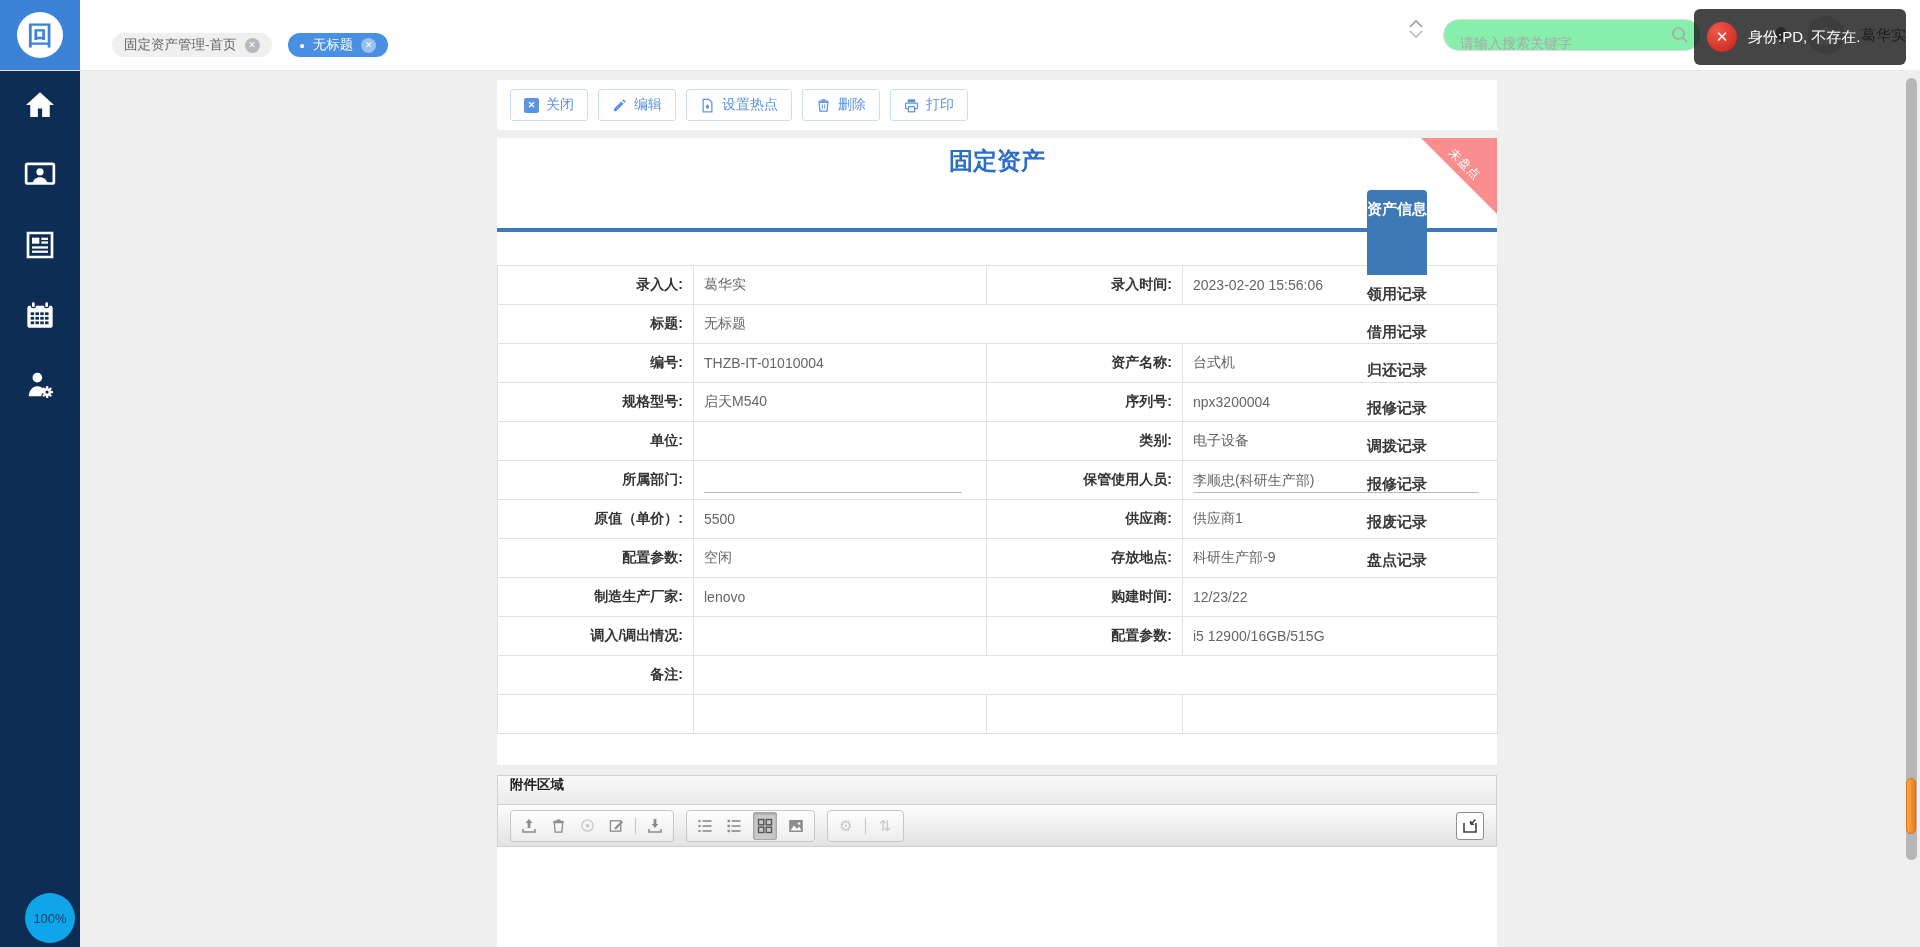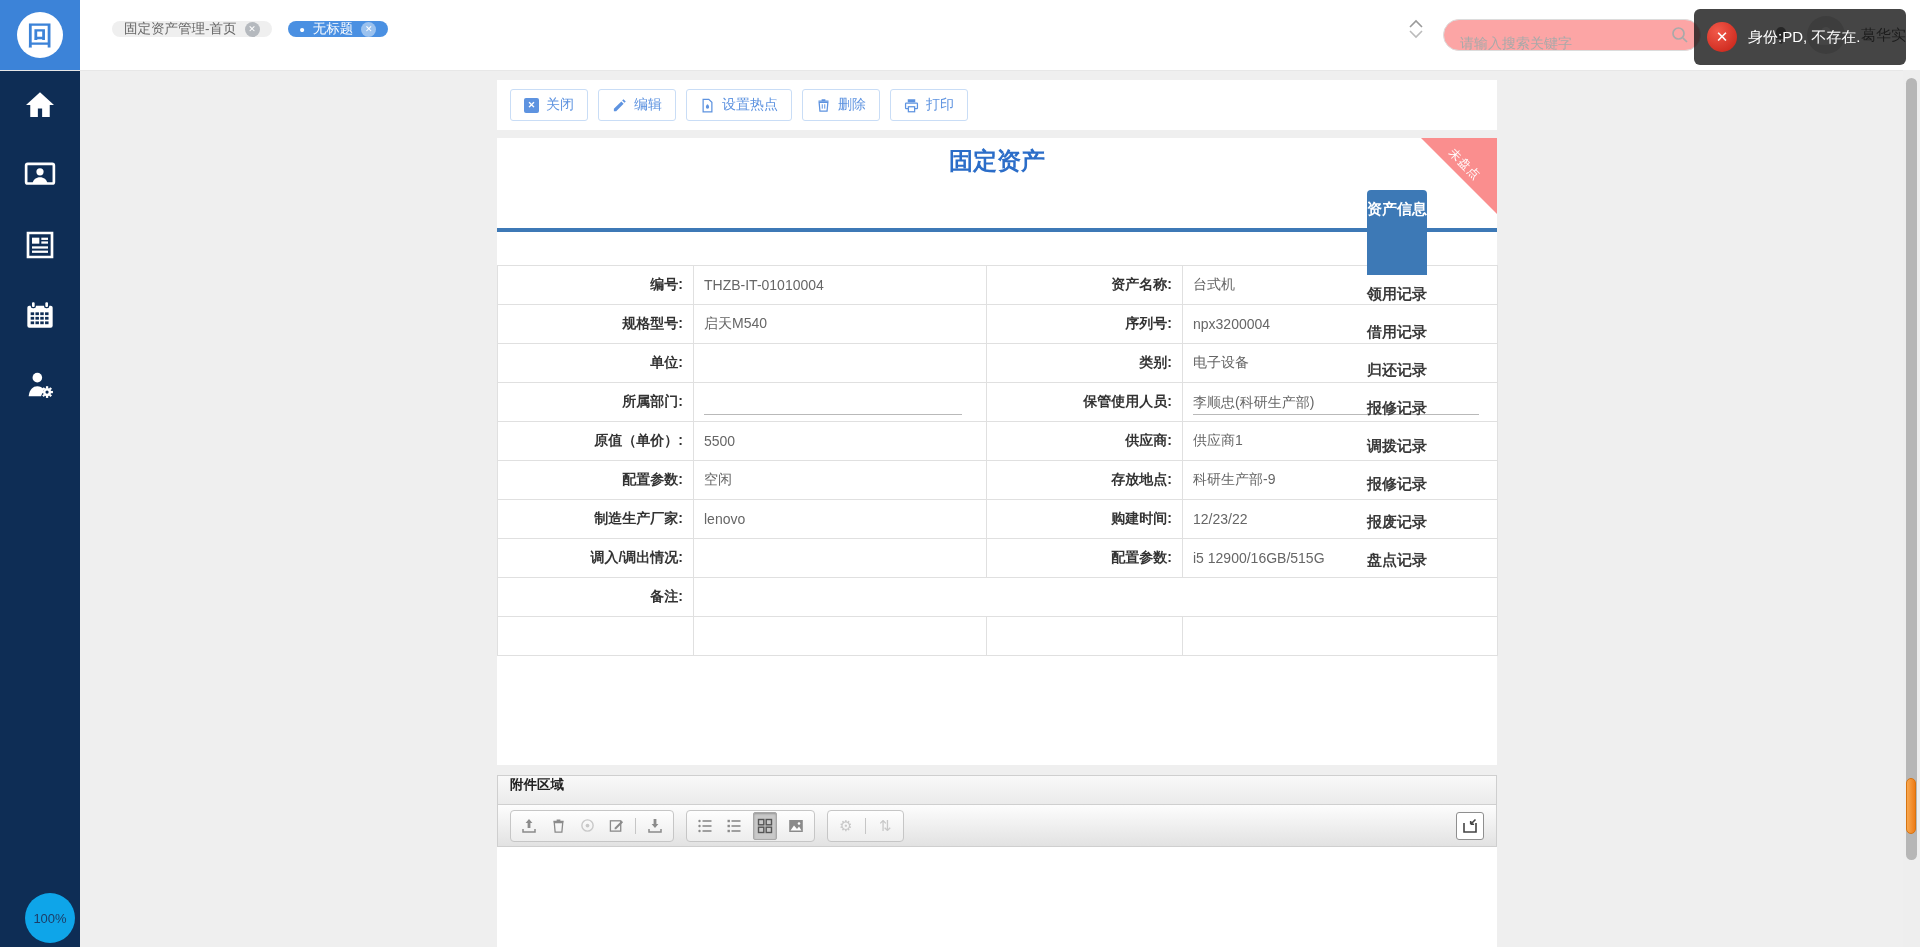--- a/index.html
+++ b/index.html
@@ -4,31 +4,31 @@
 <style>
   html,body{margin:0;padding:0;}
   body{font-family:"Liberation Sans","DejaVu Sans",sans-serif;}
   #screen{position:relative;width:1920px;height:947px;background:#efefef;overflow:hidden;}
 
   
   .topbar{position:absolute;left:0;top:0;width:1920px;height:70px;background:#fff;border-bottom:1px solid #e7e7e7;z-index:5;}
   .logo-square{position:absolute;left:0;top:0;width:80px;height:70px;background:#3c83d8;display:flex;align-items:center;justify-content:center;}
   .logo-circle{width:46px;height:46px;border-radius:50%;background:#fff;color:#3c83d8;font-size:26px;font-weight:bold;display:flex;align-items:center;justify-content:center;}
   .tab-pills{position:absolute;left:112px;top:21px;display:flex;gap:16px;}
-  .pill{height:16px;border-radius:14px;padding:0 12px;display:flex;align-items:center;gap:8px;font-size:13.5px;white-space:nowrap;cursor:default;}
+  .pill{height:24px;border-radius:14px;padding:0 12px;display:flex;align-items:center;gap:8px;font-size:13.5px;white-space:nowrap;cursor:default;margin-top:12px;}
   .pill.inactive{background:#efefef;color:#666;}
   .pill.active{background:#4a90e2;color:#fff;}
   .pill .dot{font-size:15px;line-height:1;}
   .pill .x{width:15px;height:15px;border-radius:50%;display:flex;align-items:center;justify-content:center;font-size:9px;line-height:1;}
   .pill.inactive .x{background:#b5b9be;color:#fff;}
   .pill.active .x{background:rgba(255,255,255,.45);color:#fff;}
 
   .collapse-ctrl{position:absolute;left:1404px;top:19px;width:24px;display:flex;flex-direction:column;align-items:center;gap:2px;color:#9a9a9a;}
   .search-wrap{position:absolute;left:1443px;top:19px;width:258px;height:32px;}
-  .search-input{width:100%;height:100%;box-sizing:border-box;border:1px solid #dcdcdc;border-radius:16px;padding:16px 38px 0 16px;font-size:14px;color:#666;background:#fca5a5;outline:none;font-family:inherit;}
+  .search-input{width:100%;height:100%;box-sizing:border-box;border:1px solid #dcdcdc;border-radius:16px;padding:16px 38px 0 16px;font-size:14px;color:#666;background:#86efac;outline:none;font-family:inherit;}
   .search-input::placeholder{color:#a9a9a9;}
   .search-icon{position:absolute;right:12px;top:7px;}
 
   .user-area{position:absolute;right:14px;top:15px;height:40px;display:flex;align-items:center;gap:16px;z-index:6;}
   .avatar{width:38px;height:38px;border-radius:50%;background:#d6d6d6;display:flex;align-items:center;justify-content:center;overflow:hidden;}
   .username{font-size:15px;color:#333;}
 
   
   .toast{position:absolute;left:1694px;top:9px;width:212px;height:56px;background:rgba(22,22,22,.8);border-radius:6px;display:flex;align-items:center;gap:11px;padding:0 13px;z-index:20;box-sizing:border-box;}
   .error-icon{width:30px;height:30px;min-width:30px;border-radius:50%;background:radial-gradient(circle at 35% 30%,#f2594a,#c51f14);color:#fff;font-weight:bold;font-size:15px;display:flex;align-items:center;justify-content:center;}
@@ -264,20 +264,30 @@
     <div class="tabs-underline"></div>
 
     <table class="asset">
       <colgroup>
           <col style="width:196px">
           <col style="width:293px">
           <col style="width:196px">
           <col style="width:315px">
         </colgroup>
       <tbody>
+          <tr>
+        <td class="lbl">录入人:</td>
+        <td class="val">葛华实</td>
+        <td class="lbl">录入时间:</td>
+        <td class="val">2023-02-20 15:56:06</td>
+      </tr>
+      <tr>
+        <td class="lbl">标题:</td>
+        <td class="val" colspan="3">无标题</td>
+      </tr>
       <tr>
         <td class="lbl">编号:</td>
         <td class="val">THZB-IT-01010004</td>
         <td class="lbl">资产名称:</td>
         <td class="val">台式机</td>
       </tr>
       <tr>
         <td class="lbl">规格型号:</td>
         <td class="val">启天M540</td>
         <td class="lbl">序列号:</td>

